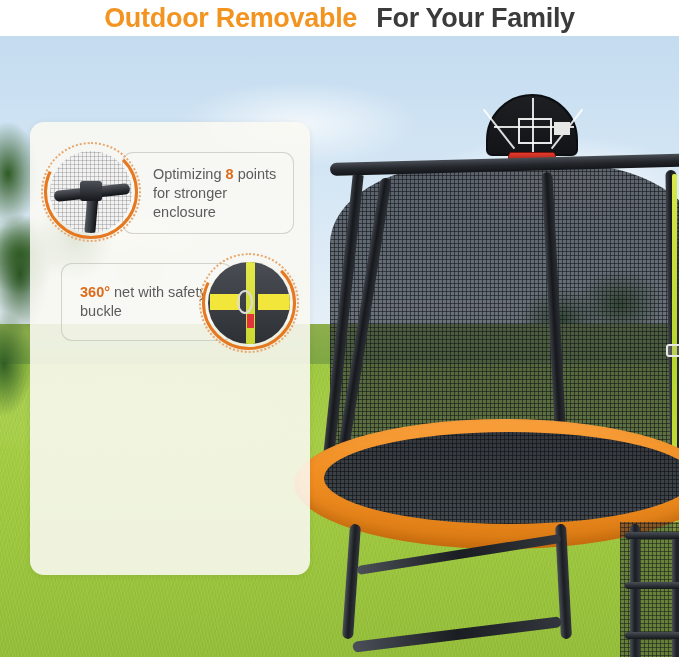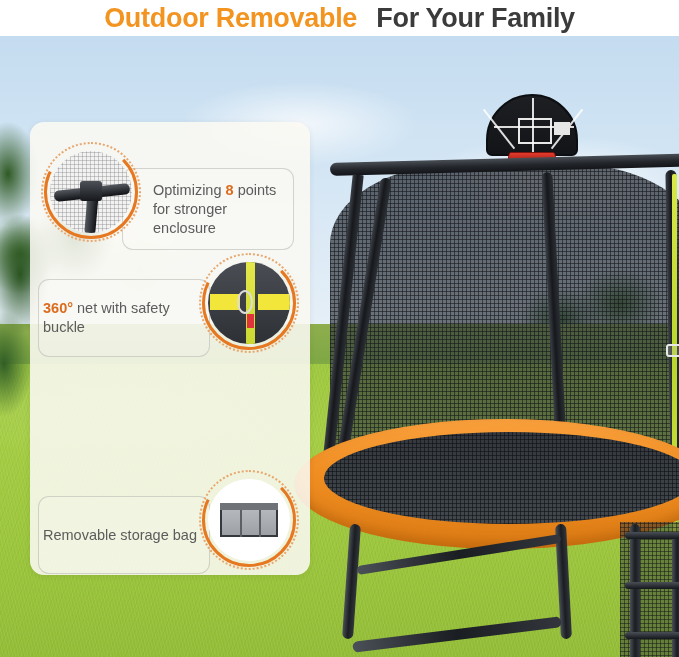--- a/index.html
+++ b/index.html
@@ -181,24 +181,24 @@
   .f1 { top:14px;  height:112px; }
   .f2 { top:125px; height:110px; }
   .f3 { top:236px; height:108px; }
   .f4 { top:342px; height:108px; }
 
   .card {
     position:absolute;
     border:1px solid rgba(180,180,175,.55);
     border-radius:11px;
     background:rgba(255,255,255,.12);
-    display:flex; align-items:center;margin-top:16px;
+    display:flex; align-items:center;
   }
   .card.right { left:92px; top:16px; width:172px; height:82px; padding-left:30px; }
-  .card.left  { left:8px; top:16px; width:172px; height:78px; padding-left:4px; }
+  .card.left  { left:31px; top:16px; width:172px; height:78px; padding-left:18px; }
 
   .ftext { font-size:14.5px; line-height:19px; color:#5c5c5c; }
   .ftext b { color:#dd6b1c; font-weight:bold; }
 
   .ring {
     position:absolute; width:94px; height:94px; border-radius:50%;
     display:flex; align-items:center; justify-content:center;
   }
   .ring.left  { left:14px;  top:9px; }
   .ring.right { left:172px; top:9px; }
@@ -346,31 +346,13 @@
         <div class="ic-strap-l"></div>
         <div class="ic-strap-r"></div>
         <div class="ic-ring"></div>
         <div class="ic-red"></div>
       </div>
       <div class="arc-solid"></div>
     </div>
   </div>
 
 
-  <div class="feature f4">
-    <div class="card left">
-      <div class="ftext">
-        <span></span><b></b><span>Removable storage bag</span>
-      </div>
-    </div>
-    <div class="ring right">
-      <div class="arc-dot"></div>
-      <div class="inner">
-        <div class="ic-bag">
-          <div class="top"></div>
-          <div class="d1"></div>
-          <div class="d2"></div>
-        </div>
-      </div>
-      <div class="arc-solid"></div>
-    </div>
-  </div>
 </div>
 
 </body></html>

